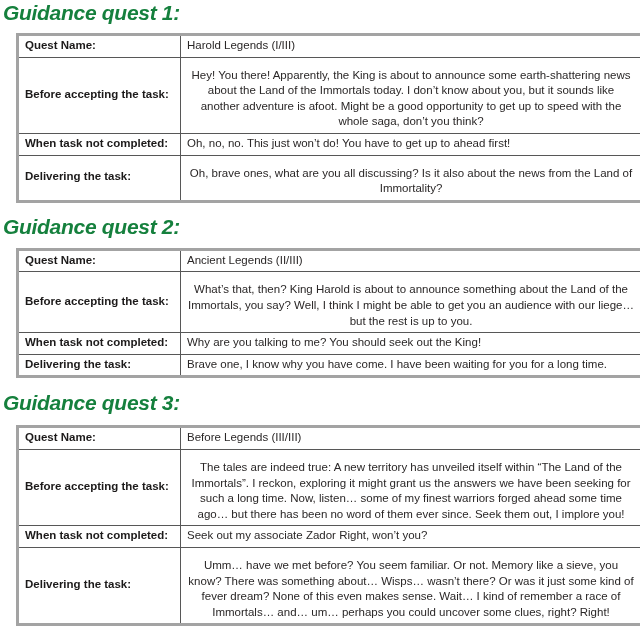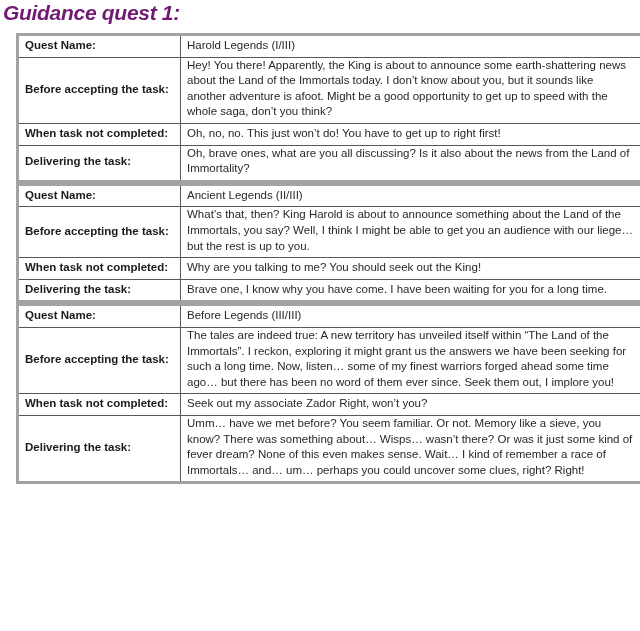--- a/index.html
+++ b/index.html
@@ -20,21 +20,21 @@
     height: 631px;
     box-sizing: border-box;
   }
   .section {
     padding: 0;
   }
   .section-heading {
     font-size: 21px;
     font-weight: bold;
     font-style: italic;
-    color: #701a75;
+    color: #15803d;
     letter-spacing: -0.3px;
     line-height: 1.05;
     padding-left: 3px;
     white-space: nowrap;
   }
   .s1 .section-heading { padding-top: 2px; padding-bottom: 9px; }
   .s2 .section-heading { padding-top: 13px; padding-bottom: 10px; }
   .s3 .section-heading { padding-top: 14px; padding-bottom: 11px; }
 
   table.quest-table {
@@ -59,21 +59,22 @@
     color: #1c1a1a;
     white-space: nowrap;
   }
   td.value-cell {
     font-weight: normal;
     color: #2a2727;
     text-align: left;
   }
   td.value-cell.tall {
     vertical-align: top;
-    padding-top: 0;
+    padding-top: 10px;
+    text-align: center;
   }
 </style>
 </head>
 <body>
 
 <div class="page">
 
   <div class="section s1">
     <div class="section-heading">Guidance quest 1:</div>
     <table class="quest-table">
@@ -85,31 +86,32 @@
         <tr>
           <td class="label-cell">Quest Name:</td>
           <td class="value-cell">Harold Legends (I/III)</td>
         </tr>
         <tr>
           <td class="label-cell">Before accepting the task:</td>
           <td class="value-cell tall">Hey! You there! Apparently, the King is about to announce some earth-shattering news about the Land of the Immortals today. I don’t know about you, but it sounds like another adventure is afoot. Might be a good opportunity to get up to speed with the whole saga, don’t you think?</td>
         </tr>
         <tr>
           <td class="label-cell">When task not completed:</td>
-          <td class="value-cell">Oh, no, no. This just won’t do! You have to get up to right first!</td>
+          <td class="value-cell">Oh, no, no. This just won’t do! You have to get up to ahead first!</td>
         </tr>
         <tr>
           <td class="label-cell">Delivering the task:</td>
           <td class="value-cell tall">Oh, brave ones, what are you all discussing? Is it also about the news from the Land of Immortality?</td>
         </tr>
       </tbody>
     </table>
   </div>
 
   <div class="section s2">
+    <div class="section-heading">Guidance quest 2:</div>
     <table class="quest-table">
       <colgroup>
           <col class="label-col">
           <col class="value-col">
         </colgroup>
       <tbody>
         <tr>
           <td class="label-cell">Quest Name:</td>
           <td class="value-cell">Ancient Legends (II/III)</td>
         </tr>
@@ -123,20 +125,21 @@
         </tr>
         <tr>
           <td class="label-cell">Delivering the task:</td>
           <td class="value-cell">Brave one, I know why you have come. I have been waiting for you for a long time.</td>
         </tr>
       </tbody>
     </table>
   </div>
 
   <div class="section s3">
+    <div class="section-heading">Guidance quest 3:</div>
     <table class="quest-table">
       <colgroup>
           <col class="label-col">
           <col class="value-col">
         </colgroup>
       <tbody>
         <tr>
           <td class="label-cell">Quest Name:</td>
           <td class="value-cell">Before Legends (III/III)</td>
         </tr>

